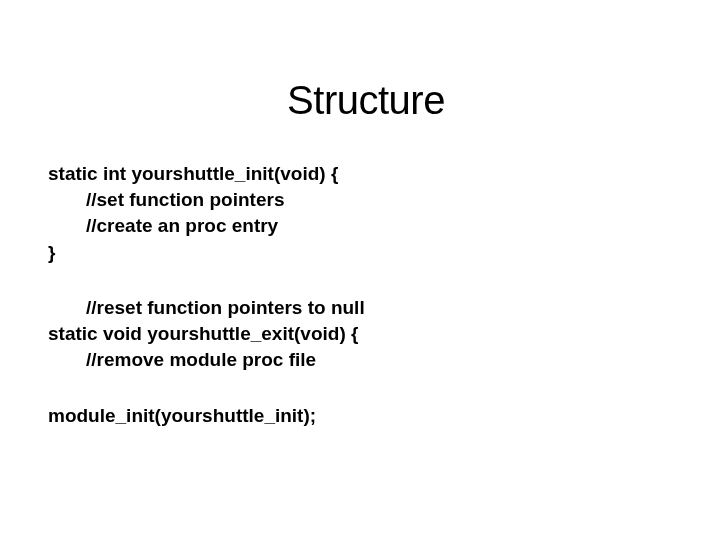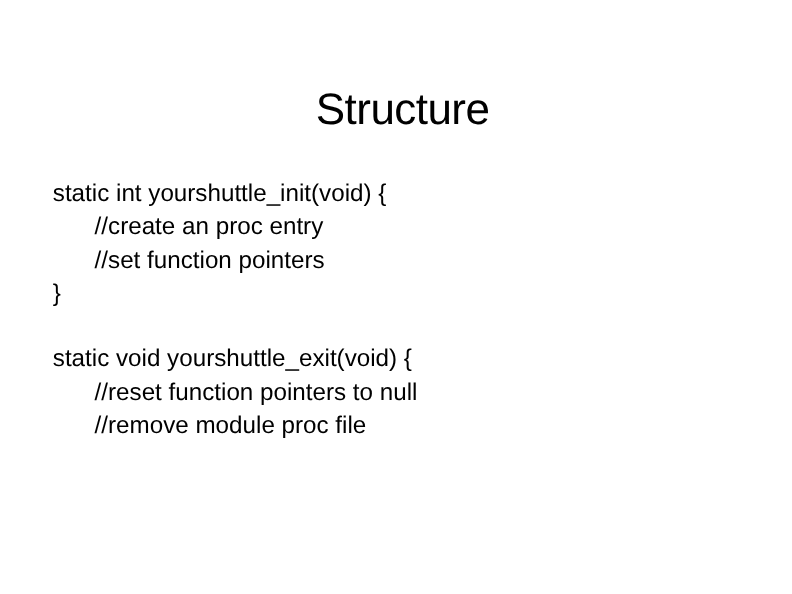--- a/index.html
+++ b/index.html
@@ -22,48 +22,50 @@
       margin-top: 48px;
     }
     .title {
       font-size: 40px;
       font-weight: 400;
       text-align: center;
       margin-bottom: 38px;
       letter-spacing: -0.5px;
     }
     .code-block {
-      font-size: 22px;
+      font-size: 19px;
       line-height: 1.38;
       font-family: Arial, Helvetica, sans-serif;
+      font-weight: bold;
     }
     .code-line {
       white-space: pre;
     }
     .indent {
       padding-left: 38px;
     }
     .spacer {
       height: 29px;
     }
   </style>
 </head>
 <body>
 
 <div class="slide">
   <h1 class="title">Structure</h1>
 
   <div class="code-block">
     <div class="code-line">static int yourshuttle_init(void) {</div>
+    <div class="code-line indent">//set function pointers</div>
     <div class="code-line indent">//create an proc entry</div>
-    <div class="code-line indent">//set function pointers</div>
     <div class="code-line">}</div>
 
     <div class="spacer"></div>
 
+    <div class="code-line indent">//reset function pointers to null</div>
     <div class="code-line">static void yourshuttle_exit(void) {</div>
-    <div class="code-line indent">//reset function pointers to null</div>
     <div class="code-line indent">//remove module proc file</div>
 
     <div class="spacer"></div>
 
+    <div class="code-line">module_init(yourshuttle_init);</div>
   </div>
 </div>
 
 </body></html>

